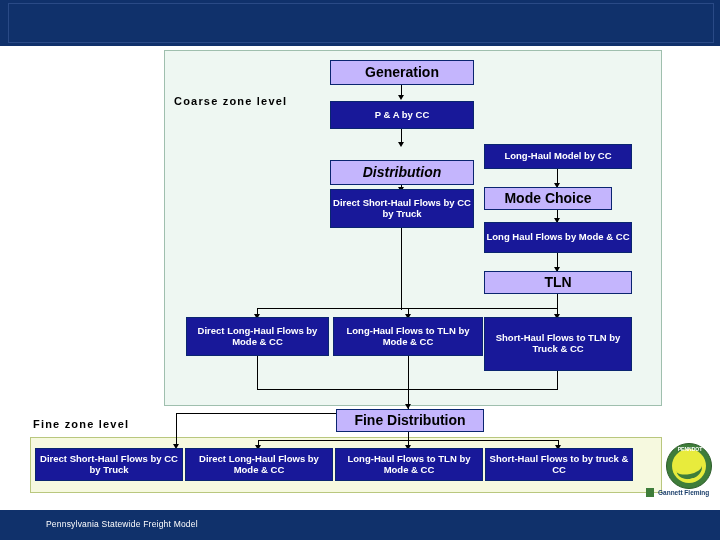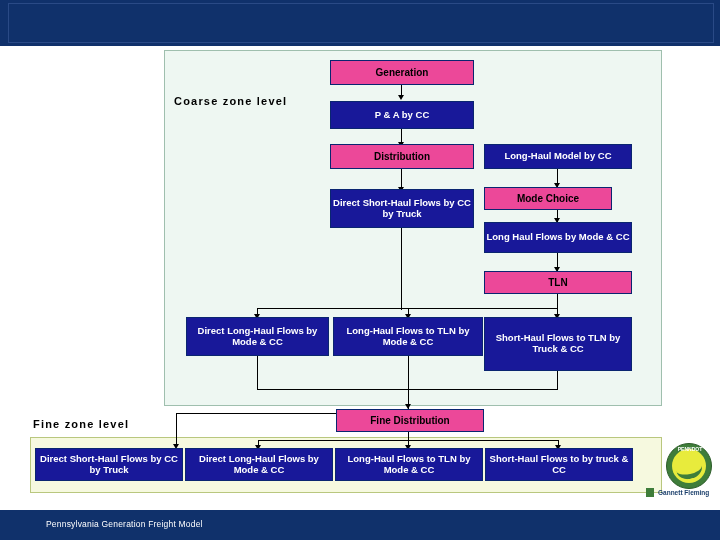--- a/index.html
+++ b/index.html
@@ -78,23 +78,23 @@
     position: absolute;
     box-sizing: border-box;
     display: flex;
     align-items: center;
     justify-content: center;
     text-align: center;
     line-height: 1.15;
     border: 1px solid #0a2570;
   }
   .box-light {
-    background: #ec4899;
+    background: #c4b5fd;
     color: #000000;
-    font-size: 10px;
+    font-size: 14px;
     font-weight: bold;
   }
   .box-dark {
     background: #1f1f9e;
     background: #181899;
     color: #ffffff;
     font-size: 9.5px;
     font-weight: bold;
   }
   .label-side {
@@ -258,21 +258,21 @@
   <div class="arrow-down" style="left:254.5px; top:445px;"></div>
   <div class="vline" style="left:408px; top:440px; height:8px;"></div>
   <div class="arrow-down" style="left:404.5px; top:445px;"></div>
   <div class="vline" style="left:558px; top:440px; height:8px;"></div>
   <div class="arrow-down" style="left:554.5px; top:445px;"></div>
 
   <div class="box box-light" style="left:330px; top:60px; width:144px; height:25px;">Generation</div>
 
   <div class="box box-dark" style="left:330px; top:101px; width:144px; height:28px;">P &amp; A by CC</div>
 
-  <div class="box box-light" style="left:330px; top:144px; width:144px; height:25px;">Distribution</div>
+  <div class="box box-light" style="left:330px; top:160px; width:144px; height:25px;font-style:italic;">Distribution</div>
 
   <div class="box box-dark" style="left:484px; top:144px; width:148px; height:25px;">Long-Haul Model by CC</div>
 
   <div class="box box-dark" style="left:330px; top:189px; width:144px; height:39px;">Direct Short-Haul Flows by CC by Truck</div>
 
   <div class="box box-light" style="left:484px; top:187px; width:128px; height:23px;">Mode Choice</div>
 
   <div class="box box-dark" style="left:484px; top:222px; width:148px; height:31px;">Long Haul Flows by Mode &amp; CC</div>
 
   <div class="box box-light" style="left:484px; top:271px; width:148px; height:23px;">TLN</div>
@@ -297,15 +297,15 @@
     <div class="gf-circle">
       <div class="gf-circle-inner"></div>
       <div class="gf-swoosh"></div>
       <div class="gf-text">PENNDOT</div>
     </div>
     <div class="gf-mark"></div>
     <div class="gf-name" style="left:-6px;">Gannett Fleming</div>
   </div>
 
   <div class="bottom-bar"></div>
-  <div class="footer-text">Pennsylvania Generation Freight Model</div>
+  <div class="footer-text">Pennsylvania Statewide Freight Model</div>
 
 </div>
 
 </body></html>

